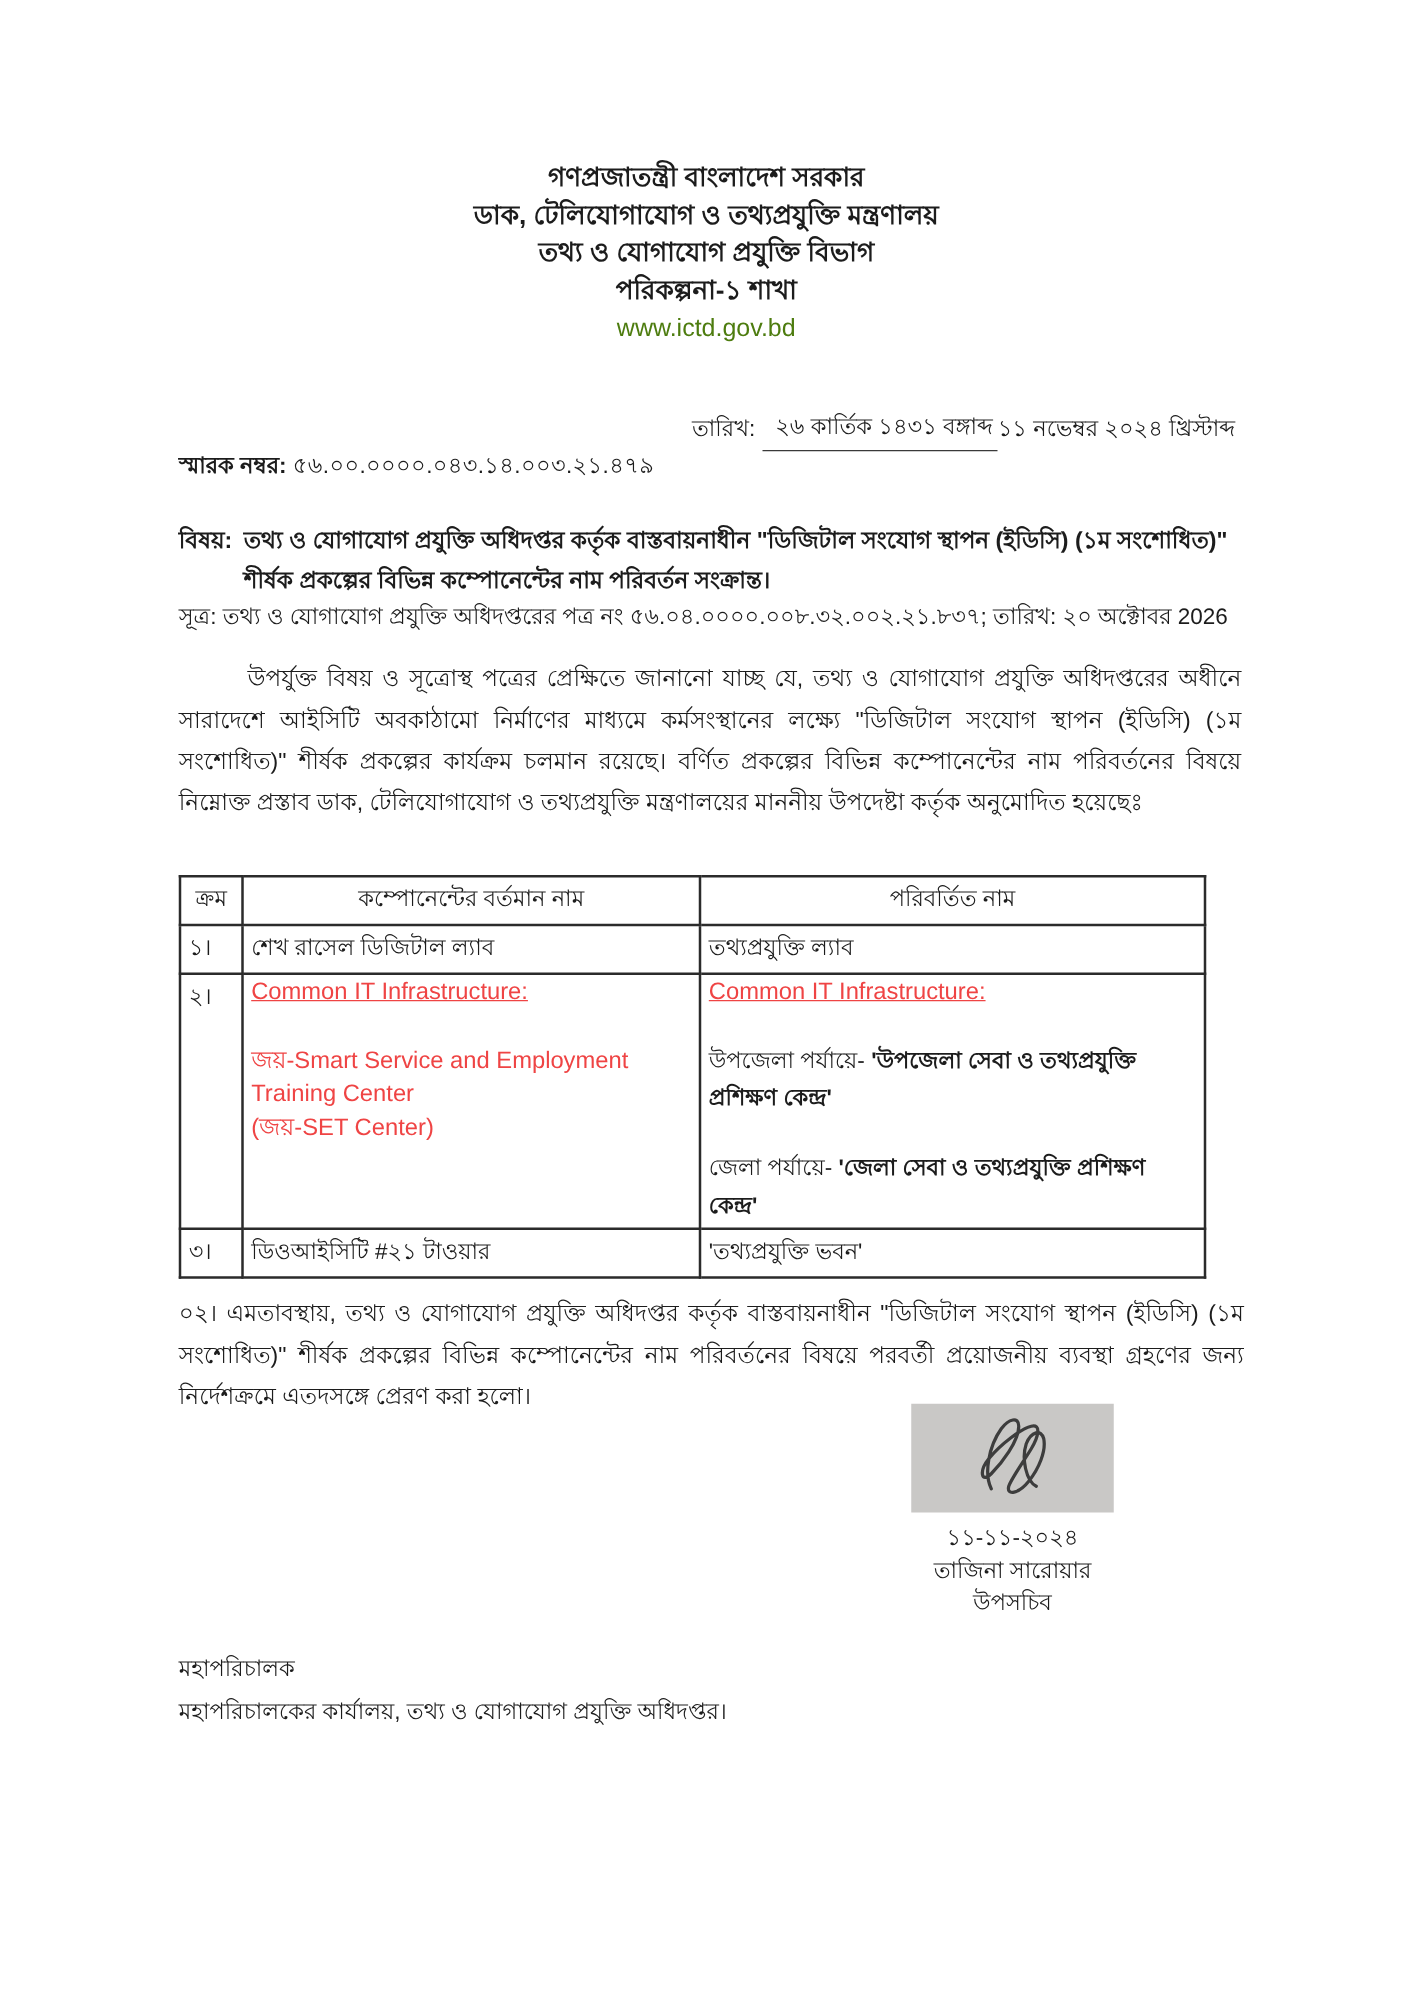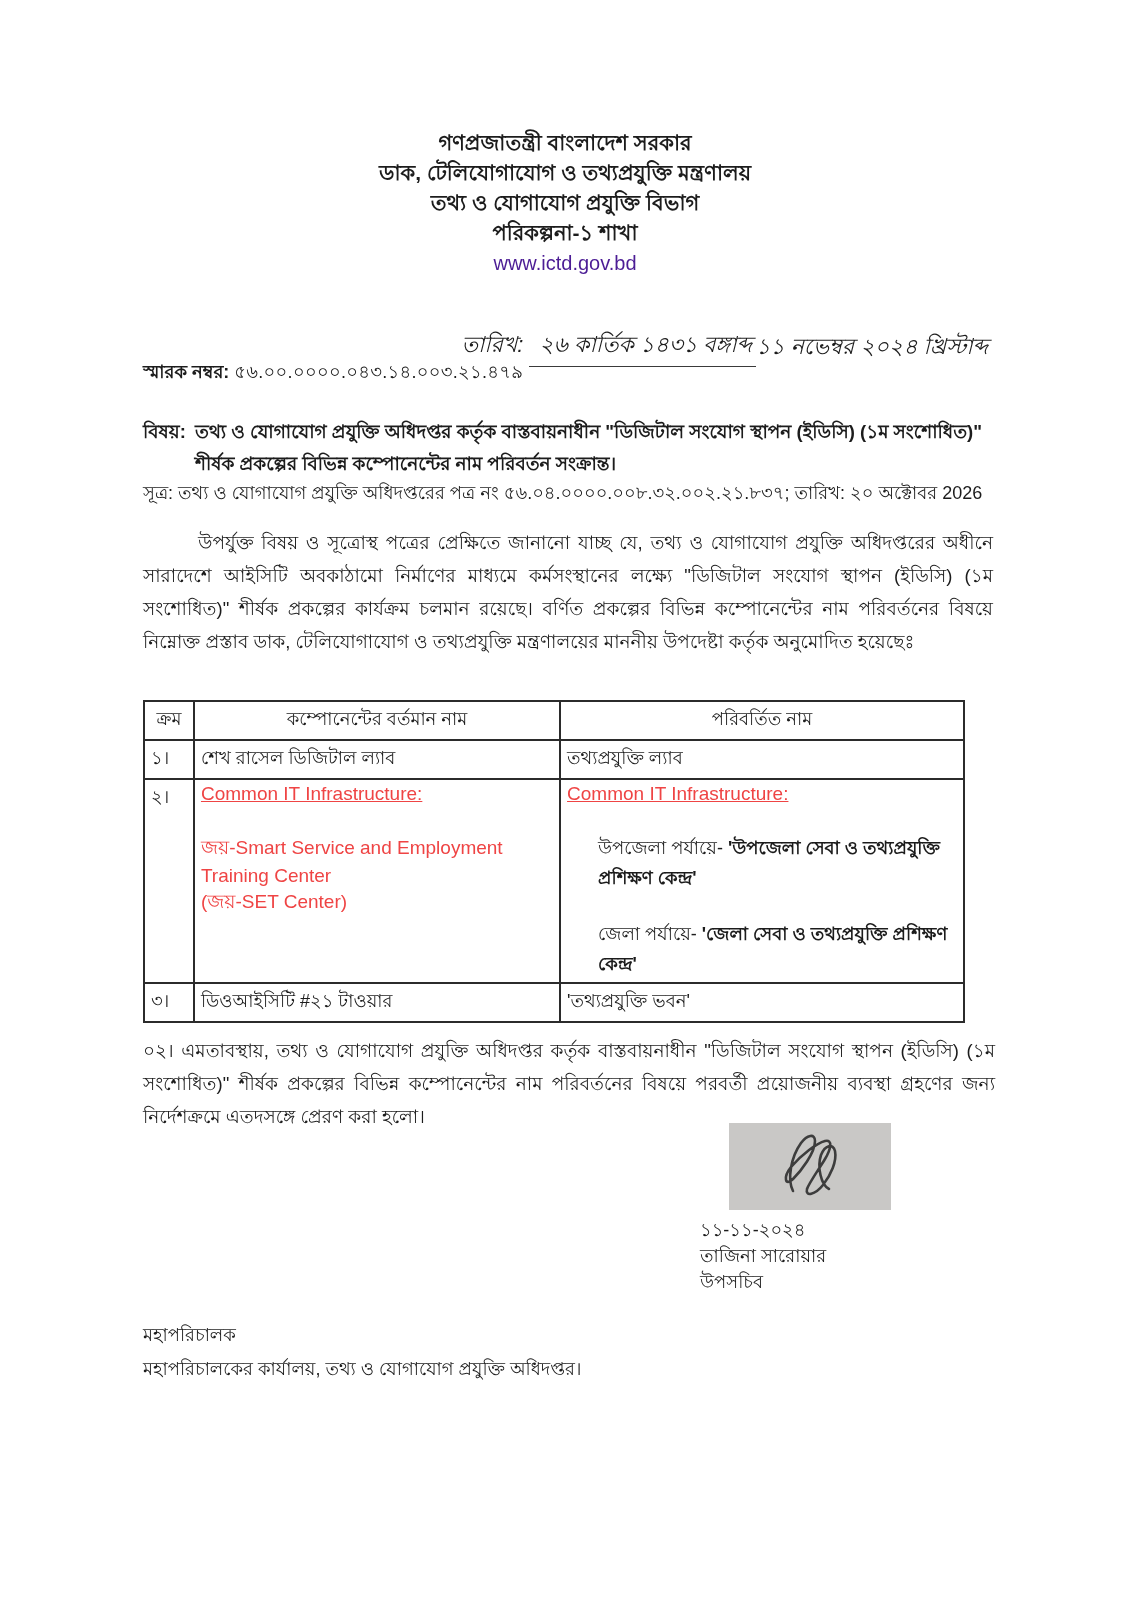--- a/index.html
+++ b/index.html
@@ -24,39 +24,38 @@
   }
   .letterhead .lh-line {
     font-size: 21px;
     font-weight: bold;
     line-height: 30px;
   }
   .letterhead .lh-site {
     font-size: 20px;
     font-weight: normal;
     line-height: 30px;
-    color: #4c1d95;
+    color: #4d7c0f;
   }
 
   
   .memo-line {
     position: absolute;
     top: 358px; left: 143px;
     font-size: 18px;
   }
   .memo-line .memo-label { font-weight: bold; }
   .memo-line .memo-number { font-weight: normal; letter-spacing: 0.3px; }
 
   .date-block {
     position: absolute;
     top: 327px; right: 142px;
     display: flex;
-    align-items: flex-start;
-    font-size: 22px;
-    font-style: italic;
+    align-items: center;
+    font-size: 18px;
   }
   .date-label { margin-right: 6px; }
   .date-stack { display: inline-flex; flex-direction: row; text-align: left; }
   .date-top {
     padding: 0 4px 2px 10px;
     border-bottom: 1.5px solid #3a3a3a;
   }
   .date-bottom { padding: 2px 0 0 0; }
 
   
@@ -117,26 +116,27 @@
   }
   .col-serial { width: 50px; }
   .col-current { width: 367px; }
   .col-changed { width: 405px; }
   .row-tall { height: 160px; }
   .cell-heading { text-decoration: underline; font-family: "Liberation Sans", "DejaVu Sans", sans-serif; }
   .cell-gap { height: 28px; }
   .cell-gap-sm { height: 26px; }
   .en-text { font-family: "Liberation Sans", "DejaVu Sans", sans-serif; font-size: 19px; color: #ef4444; }
   .bold-quote { font-weight: bold; }
-  .changed-line { line-height: 30px; margin-left: 31px; }
+  .changed-line { line-height: 30px; }
 
   
   .sign-block {
     position: absolute;
     top: 1123px; left: 700px; width: 220px;
+    text-align: center;
     font-size: 18px;
   }
   .sign-image {
     width: 162px; height: 87px;
     margin: 0 auto;
     background: #c9c8c6;
     display: flex;
     align-items: center;
     justify-content: center;
   }

